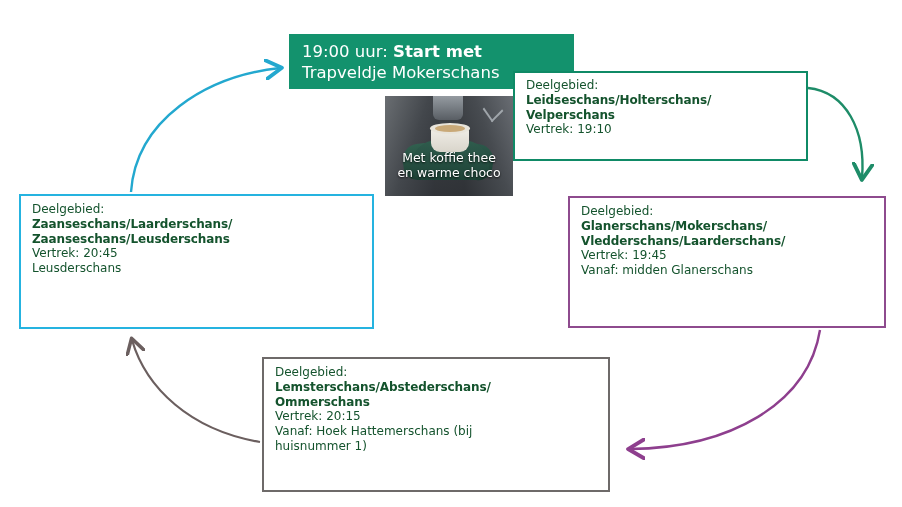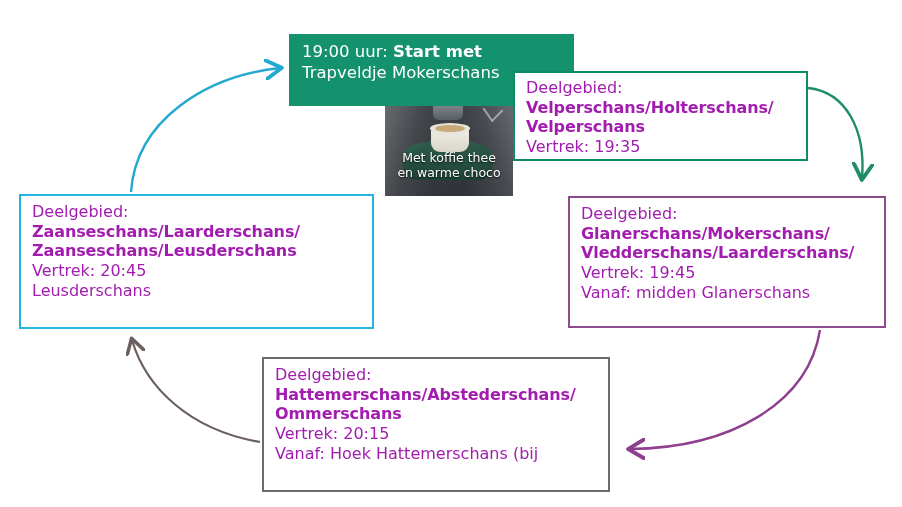--- a/index.html
+++ b/index.html
@@ -27,33 +27,33 @@
     pointer-events: none;
   }
 
   
   .box {
     position: absolute;
     background: #ffffff;
     box-sizing: border-box;
     padding: 7px 13px 7px 11px;
     line-height: 1.23;
-    font-size: 16px;
-    color: #a21caf;
+    font-size: 12px;
+    color: #14532d;
   }
   .box .lbl { display: block; white-space: nowrap; }
   .box .strong { font-weight: bold; letter-spacing: -0.1px; }
 
   
   #start-box {
     position: absolute;
     left: 289px;
     top: 34px;
     width: 285px;
-    height: 72px;
+    height: 55px;
     background: #13926d;
     color: #ffffff;
     box-sizing: border-box;
     padding: 7px 0 0 13px;
     font-size: 16.5px;
     line-height: 1.30;
     z-index: 4;
   }
   #start-box .l1 { display:block; white-space: nowrap; }
   #start-box .b { font-weight: bold; }
@@ -232,39 +232,40 @@
     <div class="cupTop"></div>
     <div class="cupIn"></div>
     <div class="caption">
       <span>Met koffie thee</span>
       <span>en warme choco</span>
     </div>
   </div>
 
   <div class="box" id="green-box">
     <span class="lbl">Deelgebied:</span>
-    <span class="lbl strong">Velperschans/Holterschans/</span>
+    <span class="lbl strong">Leidseschans/Holterschans/</span>
     <span class="lbl strong">Velperschans</span>
-    <span class="lbl">Vertrek: 19:35</span>
+    <span class="lbl">Vertrek: 19:10</span>
   </div>
 
   <div class="box" id="purple-box">
     <span class="lbl">Deelgebied:</span>
     <span class="lbl strong">Glanerschans/Mokerschans/</span>
     <span class="lbl strong">Vledderschans/Laarderschans/</span>
     <span class="lbl">Vertrek: 19:45</span>
     <span class="lbl">Vanaf: midden Glanerschans</span>
   </div>
 
   <div class="box" id="gray-box">
     <span class="lbl">Deelgebied:</span>
-    <span class="lbl strong">Hattemerschans/Abstederschans/</span>
+    <span class="lbl strong">Lemsterschans/Abstederschans/</span>
     <span class="lbl strong">Ommerschans</span>
     <span class="lbl">Vertrek: 20:15</span>
     <span class="lbl">Vanaf: Hoek Hattemerschans (bij</span>
+    <span class="lbl">huisnummer 1)</span>
   </div>
 
   <div class="box" id="cyan-box">
     <span class="lbl">Deelgebied:</span>
     <span class="lbl strong">Zaanseschans/Laarderschans/</span>
     <span class="lbl strong">Zaanseschans/Leusderschans</span>
     <span class="lbl">Vertrek: 20:45</span>
     <span class="lbl">Leusderschans</span>
   </div>
 

